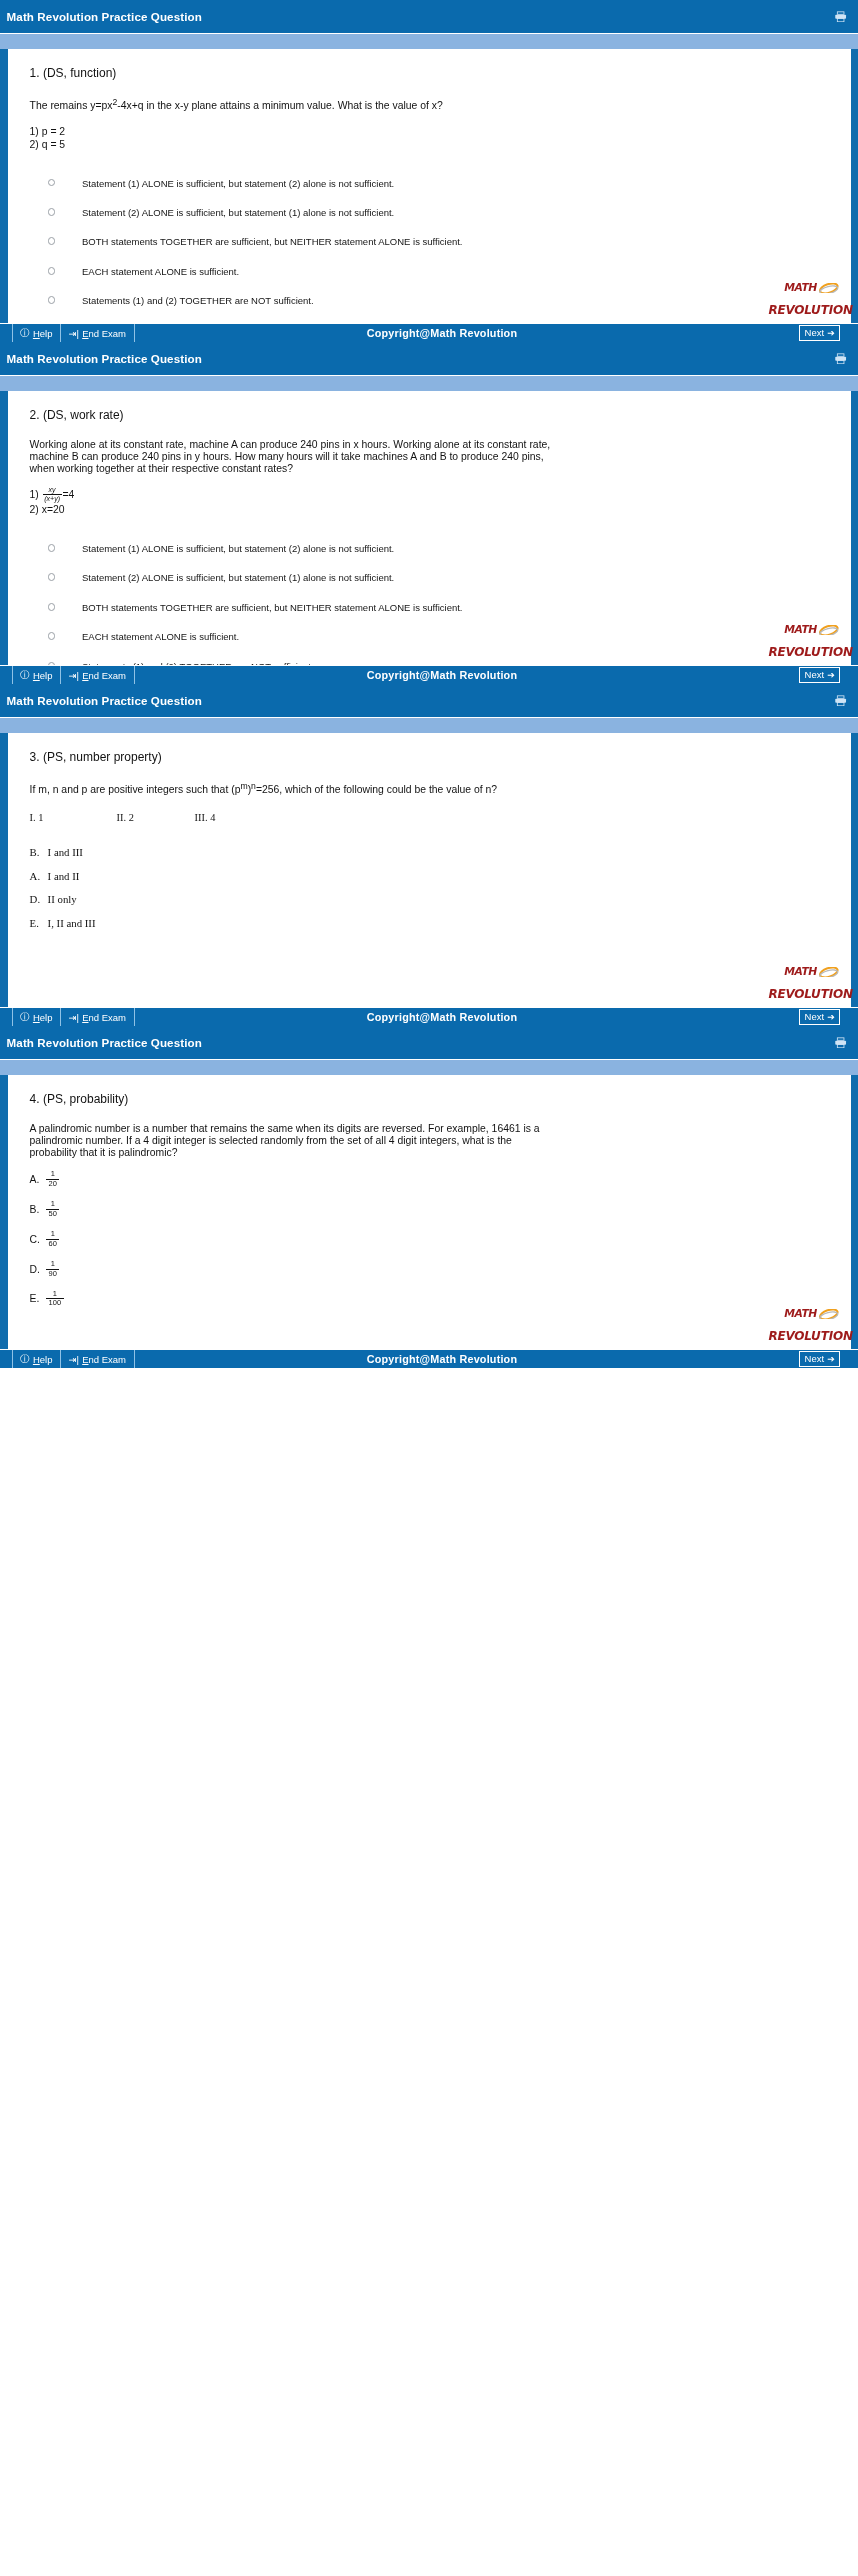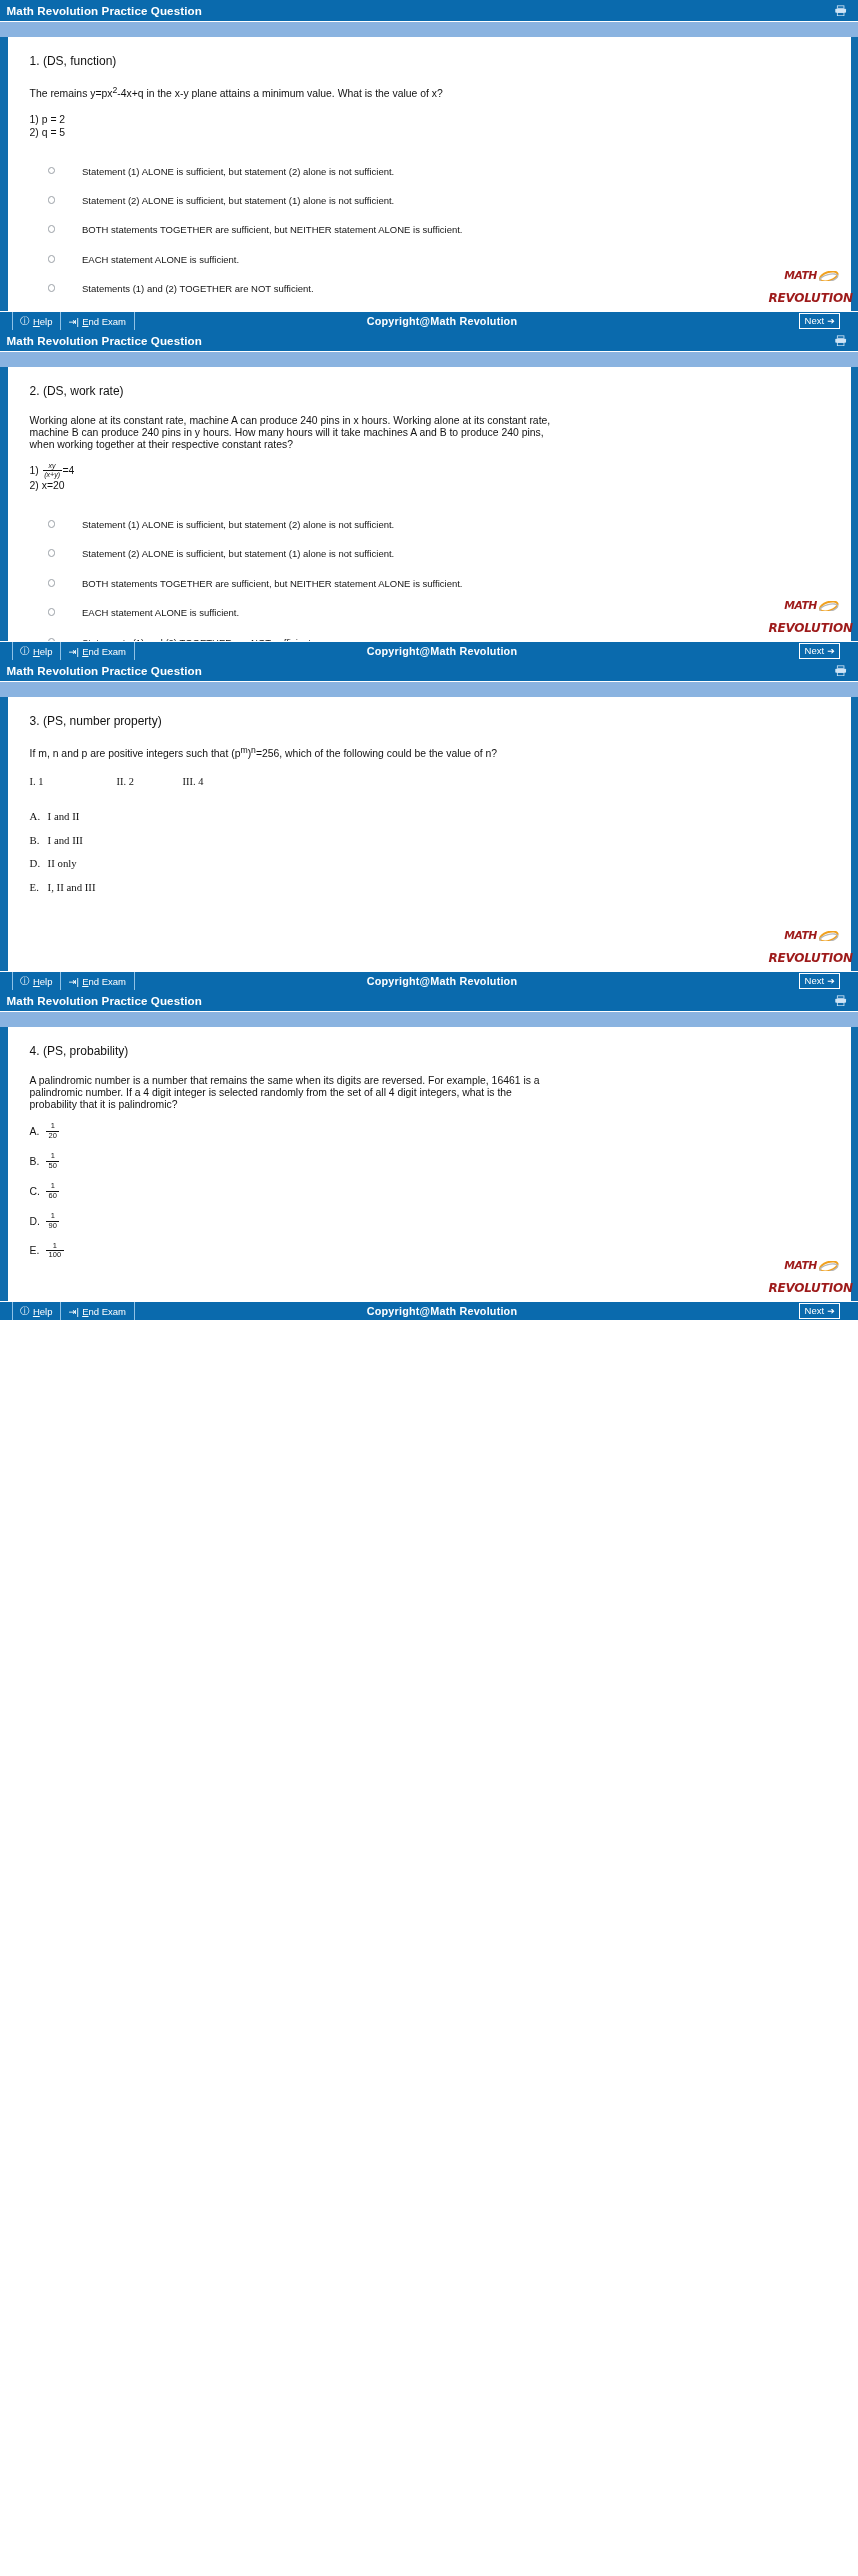--- a/index.html
+++ b/index.html
@@ -8,21 +8,21 @@
     font-family:"Liberation Sans", sans-serif;
     -webkit-font-smoothing:antialiased;
   }
   .screen{width:859px;position:relative;}
 
   
   .qpanel{width:859px;position:relative;background:#ffffff;}
 
   
   .titlebar{
-    height:21px;
+    height:33px;
     background:#0a6aad;
     display:flex;align-items:center;
     justify-content:space-between;
     padding:0 11.6px 0 6.6px;
     box-sizing:border-box;
   }
   .titlebar .ttl{
     color:#ffffff;
     font-size:11.6px;
     font-weight:bold;
@@ -132,21 +132,21 @@
 
   
   .romans{
     margin:15px 0 0 0;
     font-size:10.4px;
     font-family:"Liberation Serif", serif;
     color:#121212;
   }
   .romans span{display:inline-block;}
   .romans .r1{width:87px;}
-  .romans .r2{width:66px;}
+  .romans .r2{width:78px;}
 
   
   .answers{margin:23px 0 0 0;}
   .ans{
     font-family:"Liberation Serif", serif;
     font-size:10.8px;
     color:#121212;
     margin:0 0 10.8px 0;
     line-height:1.2;
   }
@@ -413,22 +413,22 @@
     <div class="slide" style="height:274px">
       <div class="slide-inner">
         <div class="qtag">3. (PS, number property)</div>
         <div class="qstem">
           <span>If m, n and p are positive integers such that (p</span><sup>m</sup><span>)</span><sup>n</sup><span>=256, which of the following could be the value of n?</span>
         </div>
         <div class="romans">
           <span class="r1">I. 1</span><span class="r2">II. 2</span><span>III. 4</span>
         </div>
         <div class="answers">
+          <div class="ans"><span class="lt">B.</span><span>I and III</span></div>
           <div class="ans"><span class="lt">A.</span><span>I and II</span></div>
-          <div class="ans"><span class="lt">B.</span><span>I and III</span></div>
           <div class="ans"><span class="lt">D.</span><span>II only</span></div>
           <div class="ans"><span class="lt">E.</span><span>I, II and III</span></div>
         </div>
         <div class="logo">
           <div class="row1">
             <span class="mark-math">MATH</span>
             <svg class="swoosh" viewBox="0 0 26 13">
               <ellipse cx="13" cy="6.5" rx="11" ry="5.2" fill="none" stroke="#f0a01e" stroke-width="2.4" transform="rotate(-18 13 6.5)"></ellipse>
               <ellipse cx="13" cy="8.4" rx="11" ry="4.2" fill="none" stroke="#b9b9b9" stroke-width="1.6" transform="rotate(-14 13 8.4)"></ellipse>
             </svg>

